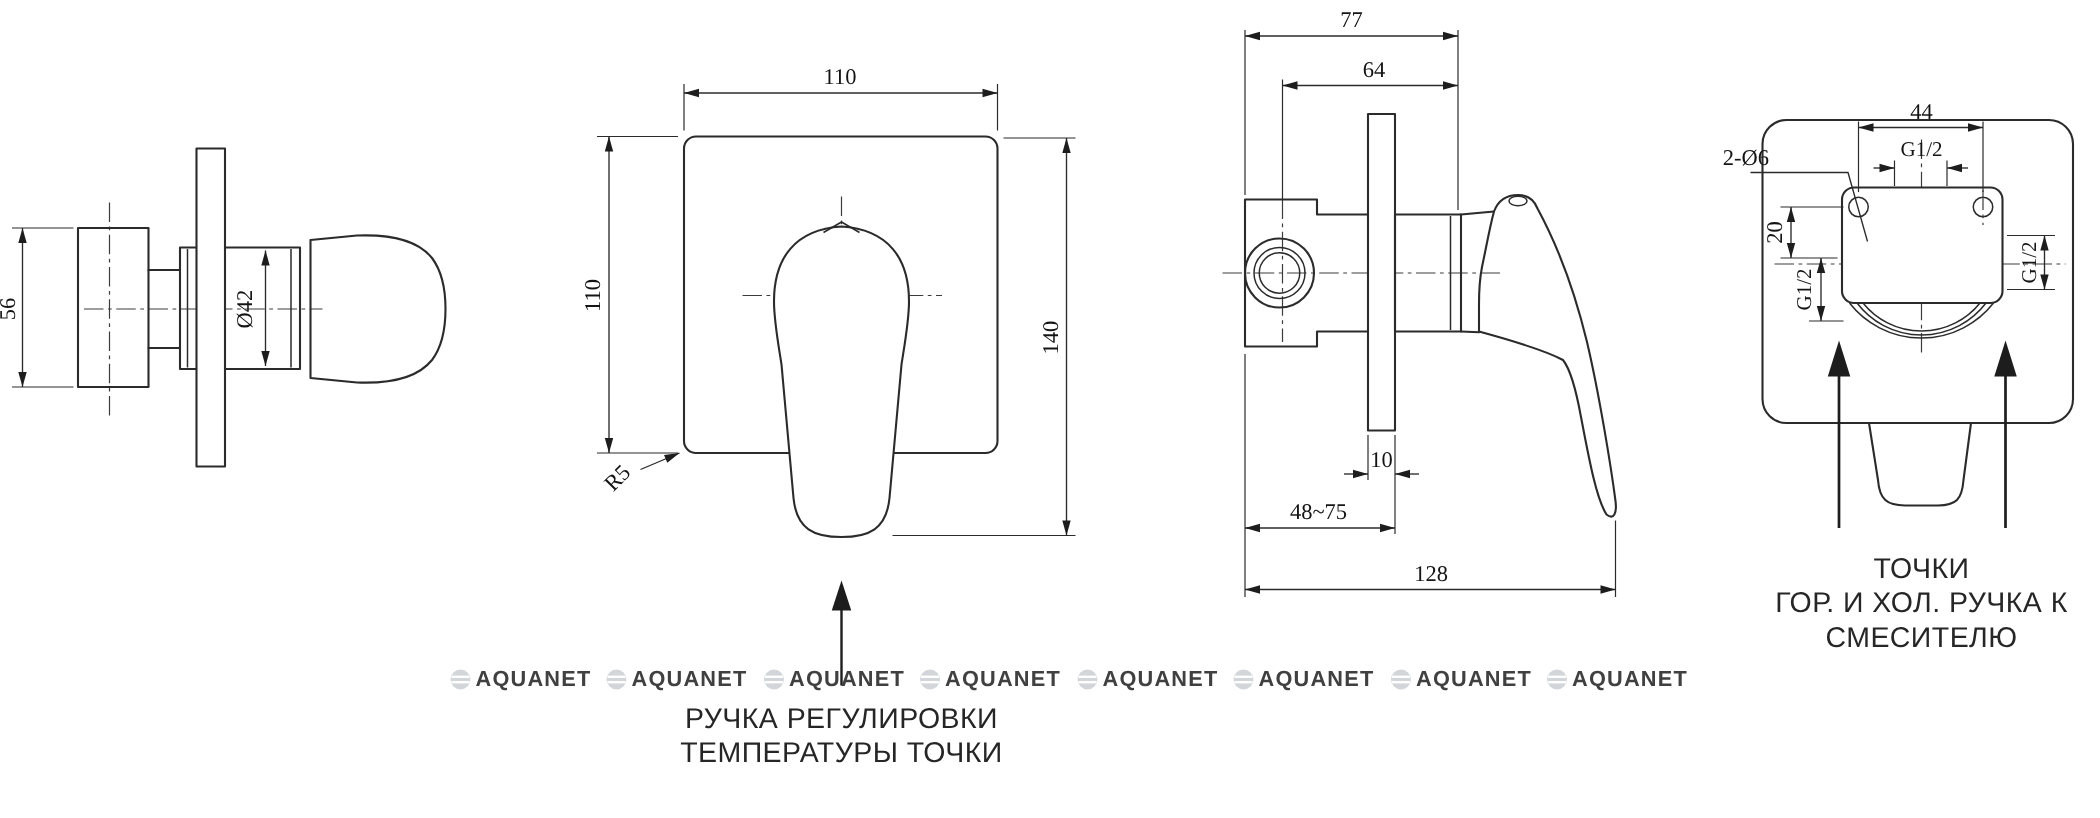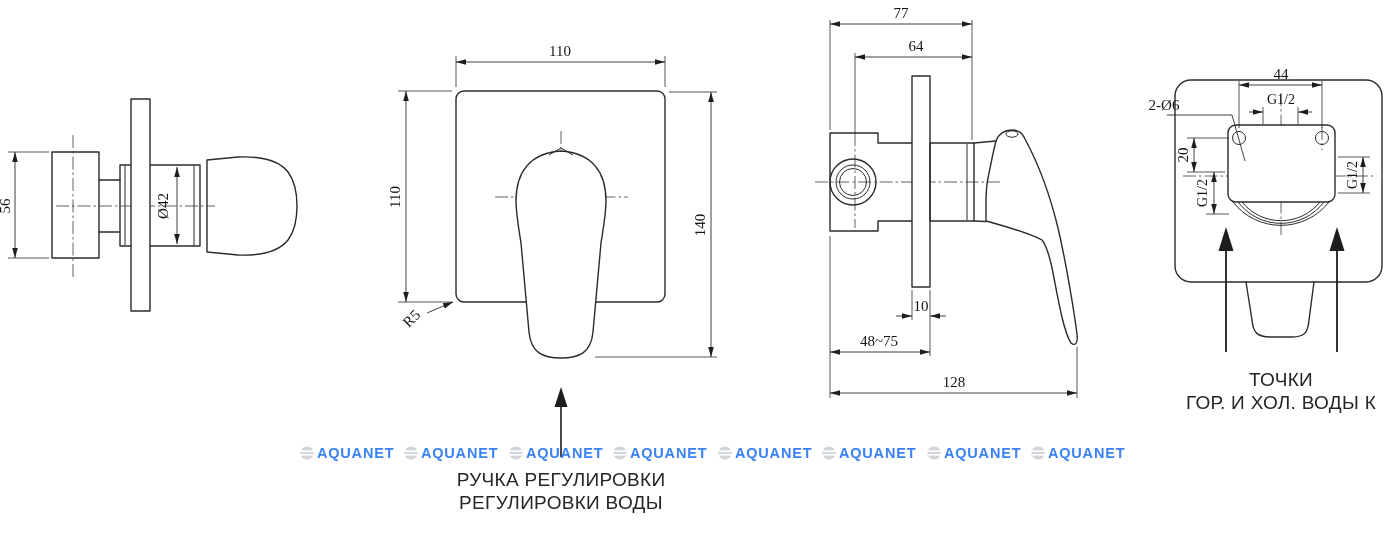--- a/index.html
+++ b/index.html
@@ -11,21 +11,21 @@
   .white{fill:#ffffff;stroke:#2b2b2b;stroke-width:1.4;stroke-linejoin:round;}
   .dimline{fill:none;stroke:#2b2b2b;stroke-width:0.9;}
   .extline{fill:none;stroke:#2b2b2b;stroke-width:0.8;}
   .center{fill:none;stroke:#3c3c3c;stroke-width:0.8;stroke-dasharray:13 3 2.5 3;}
   .dim{font-family:"Liberation Serif", serif;font-size:15px;fill:#141414;text-anchor:middle;}
   .dim-sm{font-family:"Liberation Serif", serif;font-size:14px;fill:#141414;text-anchor:middle;}
   .arrowhead{fill:#1d1d1d;stroke:none;}
   .callout{position:absolute;text-align:center;color:#262626;font-size:19px;line-height:23px;
            letter-spacing:0.3px;}
   .wm{position:absolute;top:445px;display:flex;align-items:center;gap:3px;
-      color:#3b82f6;font-size:14.5px;font-weight:700;letter-spacing:0.8px;}
+      color:#404040;font-size:14.5px;font-weight:700;letter-spacing:0.8px;}
   .wm-ico{position:static;display:block;}
 </style>
 </head>
 <body>
 
 <div class="canvas">
 
 <svg width="1400" height="545" viewBox="0 0 1400 545">
   <defs>
     <marker id="arr" markerWidth="11" markerHeight="7" refX="10.4" refY="3.5" orient="auto-start-reverse" markerUnits="userSpaceOnUse">
@@ -209,26 +209,27 @@
       <line x1="1226" y1="352" x2="1226" y2="249" stroke="#1d1d1d" stroke-width="1.8"></line>
       <polygon class="arrowhead" points="1218.5,251 1226,227 1233.5,251"></polygon>
       <line x1="1337" y1="352" x2="1337" y2="249" stroke="#1d1d1d" stroke-width="1.8"></line>
       <polygon class="arrowhead" points="1329.5,251 1337,227 1344.5,251"></polygon>
     </g>
   </g>
 </svg>
 
 <div class="callout" style="left:448px;top:468px;width:226px;">
   <div>РУЧКА РЕГУЛИРОВКИ</div>
-  <div>РЕГУЛИРОВКИ ВОДЫ</div>
+  <div>ТЕМПЕРАТУРЫ ТОЧКИ</div>
 </div>
 
 <div class="callout" style="left:1178px;top:368px;width:206px;">
   <div>ТОЧКИ</div>
-  <div>ГОР. И ХОЛ. ВОДЫ К</div>
+  <div>ГОР. И ХОЛ. РУЧКА К</div>
+  <div>СМЕСИТЕЛЮ</div>
 </div>
 
 <div class="wm" style="left:300px">
   <svg class="wm-ico" width="14" height="14" viewBox="0 0 14 14">
         <circle cx="7" cy="7" r="6.6" fill="#d2d6da"></circle>
         <rect x="1" y="4.4" width="12" height="1.6" fill="#fff"></rect>
         <rect x="1" y="8" width="12" height="1.6" fill="#fff"></rect>
       </svg>
   <span>AQUANET</span>
 </div>

